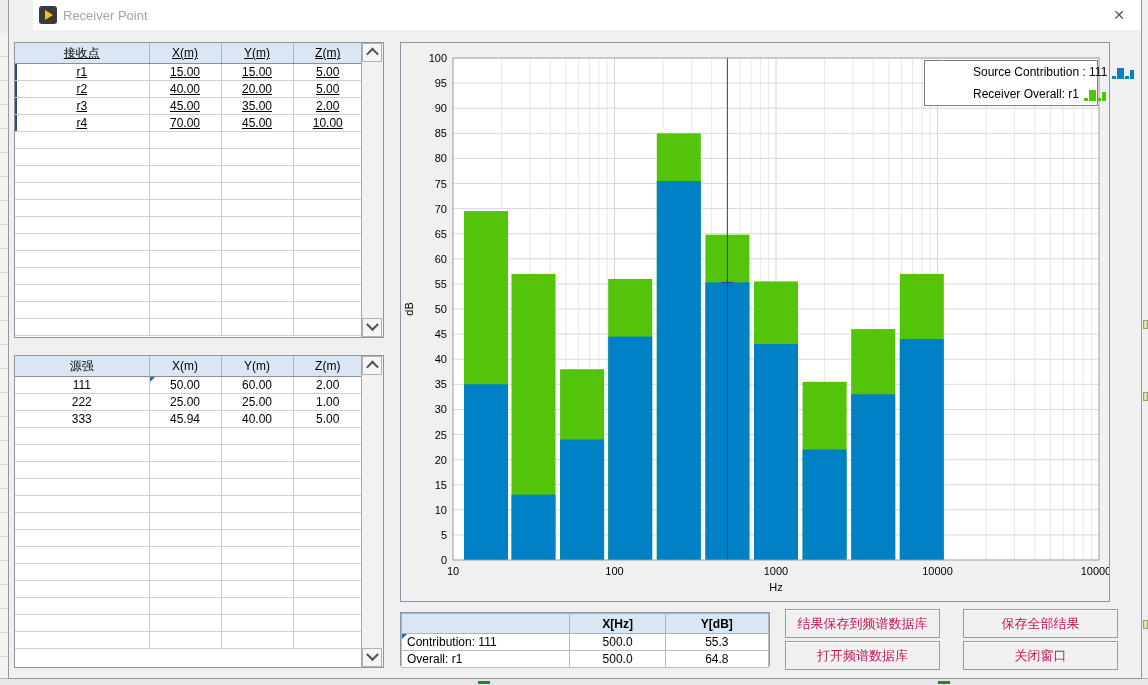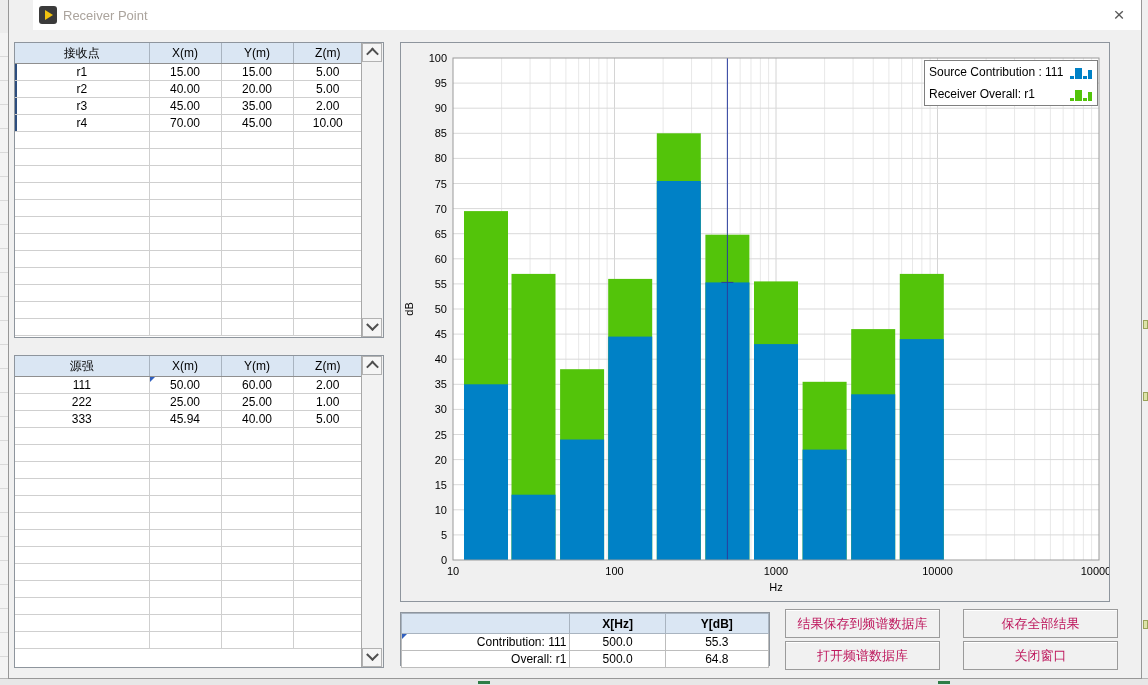--- a/index.html
+++ b/index.html
@@ -48,27 +48,27 @@
   .scroll-btn.down{bottom:0;}
   .chev{width:7px;height:7px;border-left:2px solid #4f4f4f;border-top:2px solid #4f4f4f;}
   .chev.up{transform:rotate(45deg) translate(1px,1px);}
   .chev.down{transform:rotate(225deg) translate(2px,2px);}
   
   .chartbox{position:absolute;left:391px;top:42px;width:710px;height:560px;box-sizing:border-box;
     background:#f0f0f0;border:1px solid #8e959d;}
   .legend{position:absolute;left:523px;top:17px;width:174px;box-sizing:border-box;background:#ffffff;
     border:1px solid #7f7f7f;font-size:12px;}
   .legend-row{display:flex;align-items:center;height:22px;padding:0 4px;}
-  .legend-label{flex:1 1 auto;white-space:nowrap;}
+  .legend-label{flex:1 1 auto;white-space:nowrap;margin-left:44px;}
   .legend-icon{flex:0 0 auto;margin-left:4px;}
   
   table.cur{border-collapse:collapse;table-layout:fixed;width:368px;font-size:12px;}
   table.cur th{background:#dae6f3;border:1px solid #a9b4c0;height:17px;font-weight:bold;text-align:center;}
   table.cur td{border:1px solid #bdbdbd;height:16px;text-align:center;padding:0 3px;position:relative;background:#fff;}
-  table.cur td.lbl{text-align:right;padding-left:5px;}
+  table.cur td.lbl{text-align:left;padding-left:5px;}
   .curbox{position:absolute;left:391px;top:612px;width:370px;height:54px;box-sizing:border-box;
     border:1px solid #8e959d;background:#dfe6ee;}
   
   .btn{position:absolute;width:155px;height:29px;box-sizing:border-box;background:#f1f1f1;
     border:1px solid #9b9b9b;box-shadow:0 1px 0 #fff inset;font-size:13px;color:#be185d;
     display:flex;align-items:center;justify-content:center;white-space:nowrap;}
   text{font-family:"Liberation Sans","DejaVu Sans",sans-serif;}
 </style>
 </head>
 <body>
@@ -85,21 +85,21 @@
 </div>
 
 <div class="window">
 
   <div class="titlebar">
     <div class="app-icon"></div>
     <div class="title-text">Receiver Point</div>
     <div class="close-btn">×</div>
   </div>
 
-  <div class="groupbox" style="left:5px;top:42px;width:370px;height:296px;">
+  <div class="groupbox" style="left:5px;top:42px;width:370px;height:296px;text-decoration:underline;">
     <div class="tbl-wrap">
       <table class="lv" id="receiver-tbl">
           <colgroup>
             <col style="width:134px">
             <col style="width:72px">
             <col style="width:72px">
             <col style="width:69px">
           </colgroup>
           <tbody>
             <tr>

